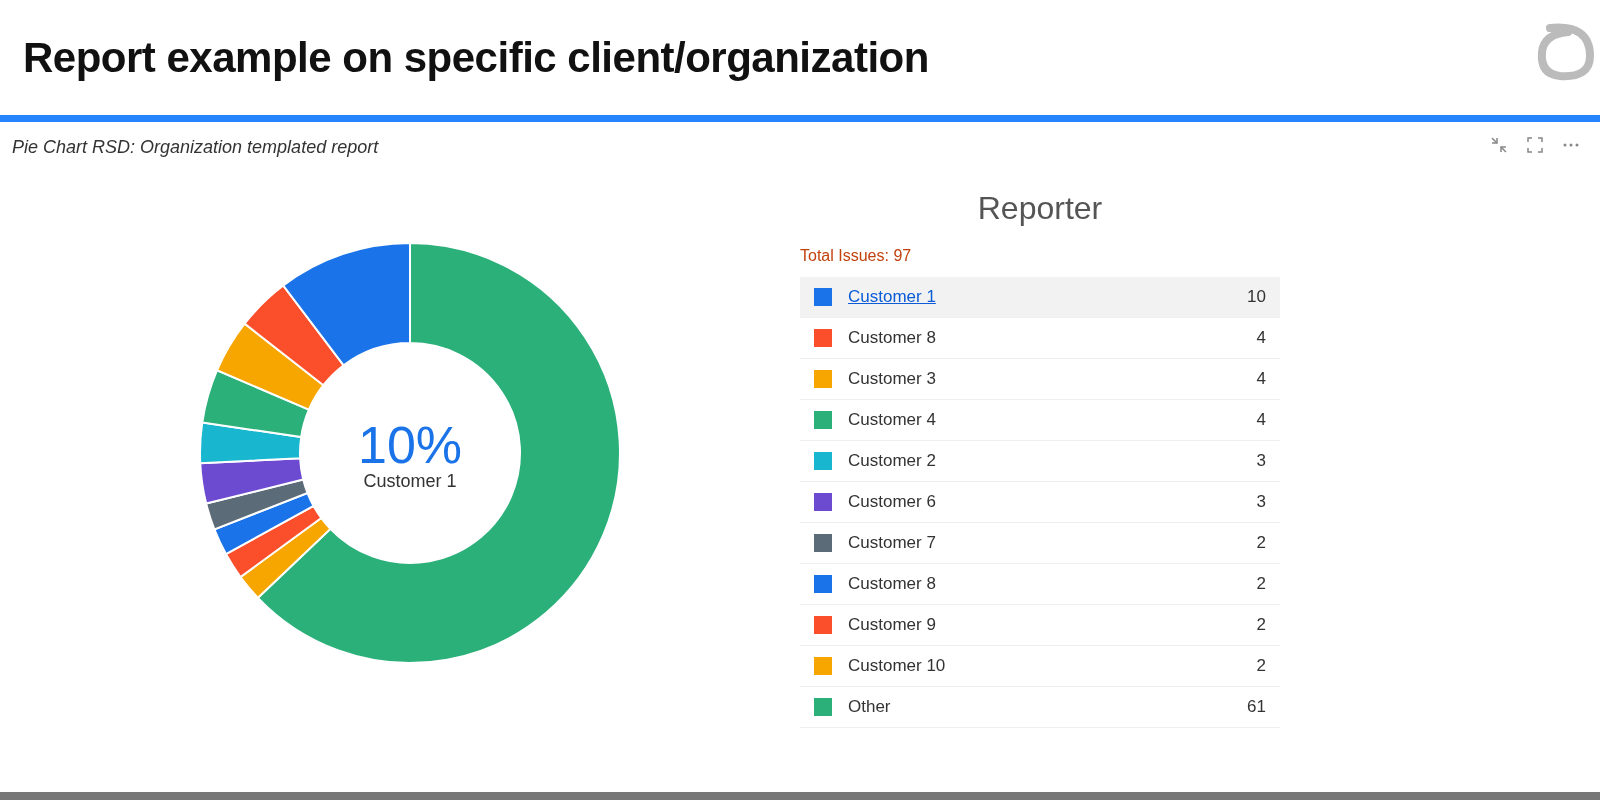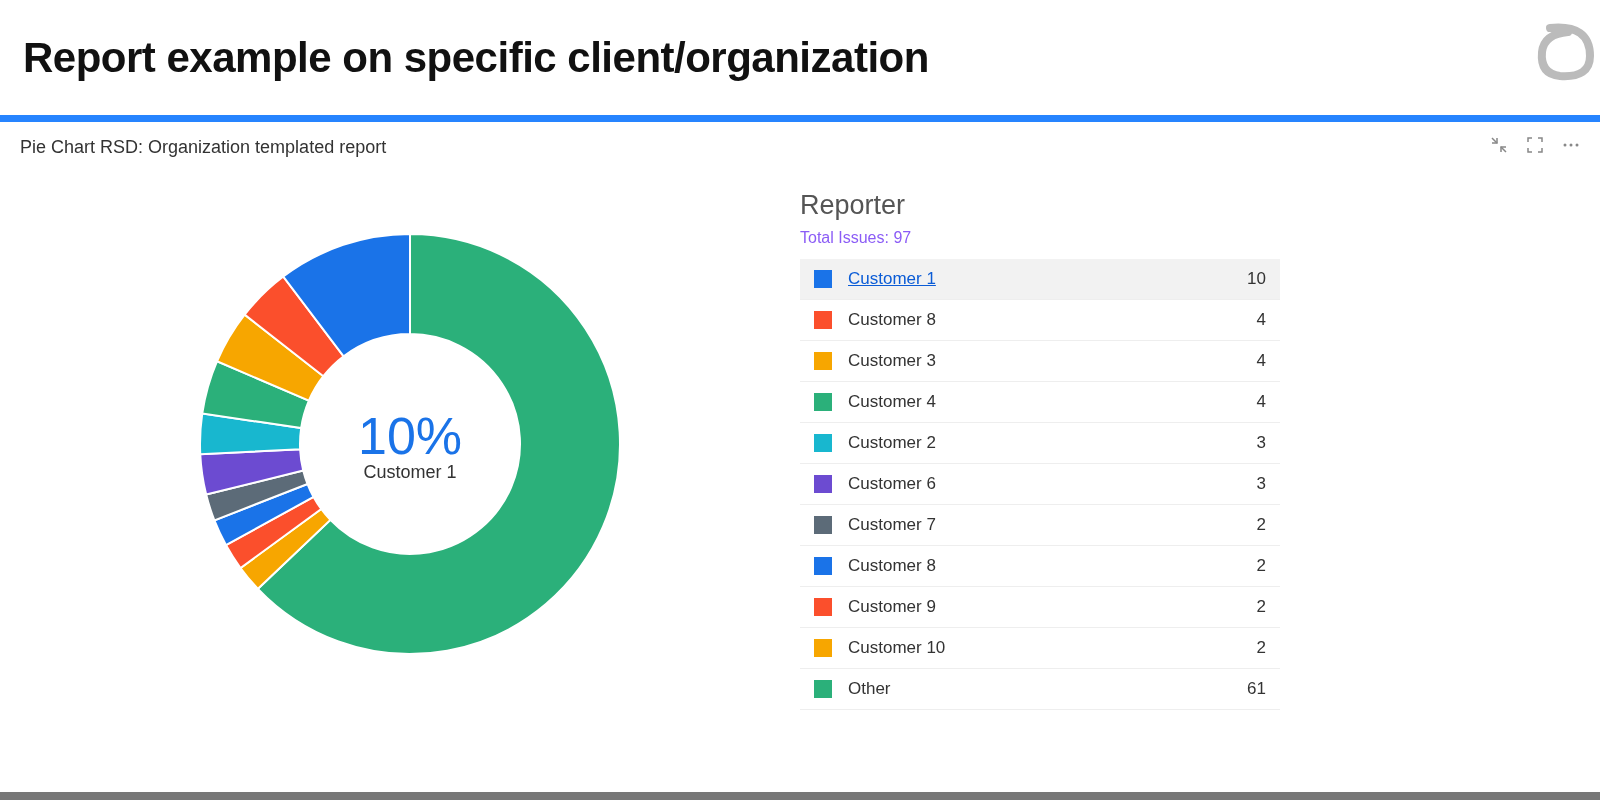--- a/index.html
+++ b/index.html
@@ -2,33 +2,33 @@
 <html><head>
 <meta charset="utf-8">
 <style>
   * { box-sizing: border-box; margin: 0; padding: 0; }
   html, body { width: 1600px; height: 800px; font-family: "Segoe UI", Arial, sans-serif; background: #fff; }
   .page { width: 1600px; height: 800px; background: #fff; position: relative; }
   .header { height: 115px; display: flex; align-items: center; justify-content: space-between; padding: 0 0 0 16px; margin-left: 7px; }
   .header h1 { font-size: 42px; font-weight: 700; color: #111; letter-spacing: -0.5px; }
   .logo { position: absolute; top: 16px; right: 0; }
   .blue-bar { height: 7px; background: #2684ff; width: 100%; }
-  .panel-title-row { display: flex; align-items: center; justify-content: space-between; padding: 14px 20px 0 20px; }
+  .panel-title-row { display: flex; align-items: center; justify-content: space-between; padding: 14px 20px 0 12px; font-style: italic; }
   .panel-title { font-size: 18px; color: #333; font-weight: 400; }
   .panel-actions { display: flex; gap: 18px; align-items: center; color: #888; }
   .panel-actions svg { cursor: pointer; }
   .content { display: flex; padding: 20px 40px 20px 40px; }
   .chart-zone { width: 740px; display: flex; align-items: center; justify-content: center; }
   .donut-wrap { position: relative; width: 440px; height: 440px; }
   .donut-center { position: absolute; top: 50%; left: 50%; transform: translate(-50%, -50%); text-align: center; }
   .donut-center .pct { font-size: 52px; font-weight: 400; color: #1a73e8; }
   .donut-center .lbl { font-size: 18px; color: #333; margin-top: -4px; }
   .legend-zone { flex: 1; padding-left: 20px; padding-top: 12px; max-width: 500px; }
-  .legend-title { font-size: 27px; color: #555; font-weight: 400; }
-  .legend-sub { font-size: 16px; color: #8b5cf6; margin-top: 8px; margin-bottom: 12px; }
+  .legend-title { font-size: 32px; color: #555; font-weight: 400; text-align: center; }
+  .legend-sub { font-size: 16px; color: #c2410c; margin-top: 20px; margin-bottom: 12px; }
   .legend-item { display: flex; align-items: center; padding: 10px 14px; border-bottom: 1px solid #eee; font-size: 17px; }
   .legend-item.highlight { background: #f2f2f2; }
   .legend-swatch { width: 18px; height: 18px; margin-right: 16px; flex: 0 0 18px; }
   .legend-label { flex: 1; color: #333; }
   .legend-item.highlight .legend-label { color: #0b5cd6; text-decoration: underline; }
   .legend-value { color: #333; }
   .footer-bar { position:absolute; bottom:0; left:0; right:0; height:8px; background:#777; }
 </style>
 </head>
 <body>

